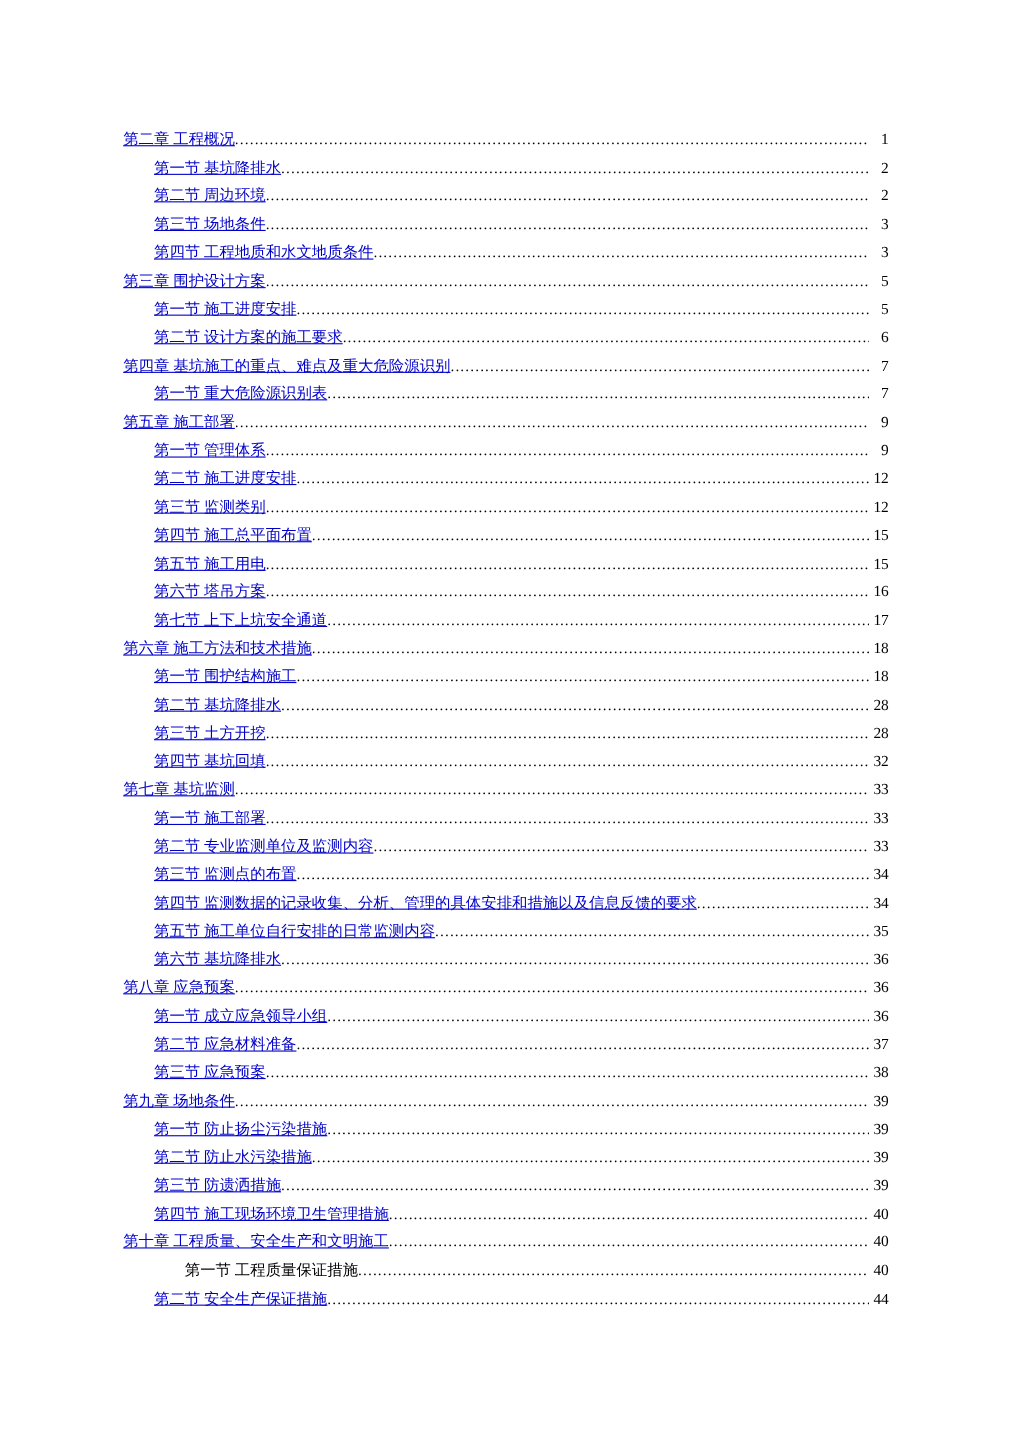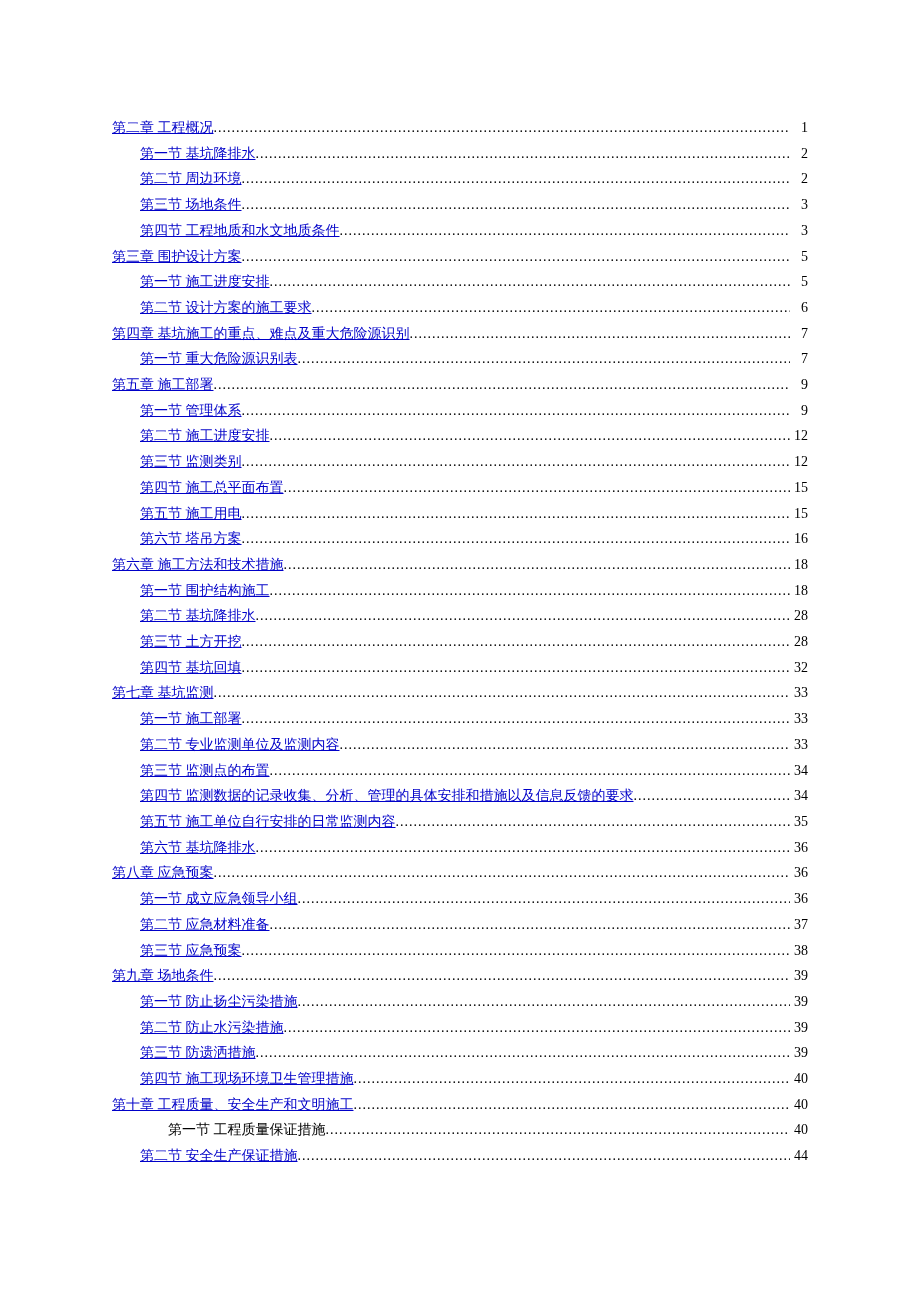--- a/index.html
+++ b/index.html
@@ -124,20 +124,25 @@
     <div class="toc-line sub">
       <a class="toc-label">第五节 施工用电</a>
       <span class="toc-dots"></span>
       <span class="toc-page">15</span>
     </div>
     <div class="toc-line sub">
       <a class="toc-label">第六节 塔吊方案</a>
       <span class="toc-dots"></span>
       <span class="toc-page">16</span>
     </div>
+    <div class="toc-line sub">
+      <a class="toc-label">第七节 上下上坑安全通道</a>
+      <span class="toc-dots"></span>
+      <span class="toc-page">17</span>
+    </div>
     <div class="toc-line">
       <a class="toc-label">第六章 施工方法和技术措施</a>
       <span class="toc-dots"></span>
       <span class="toc-page">18</span>
     </div>
     <div class="toc-line sub">
       <a class="toc-label">第一节 围护结构施工</a>
       <span class="toc-dots"></span>
       <span class="toc-page">18</span>
     </div>

